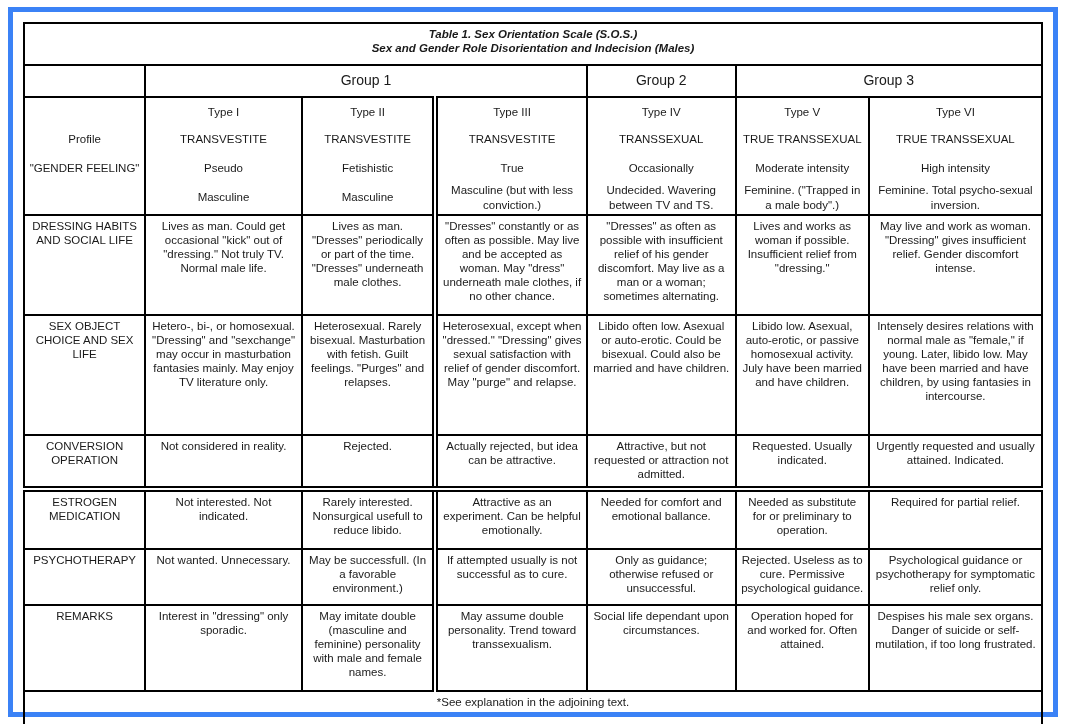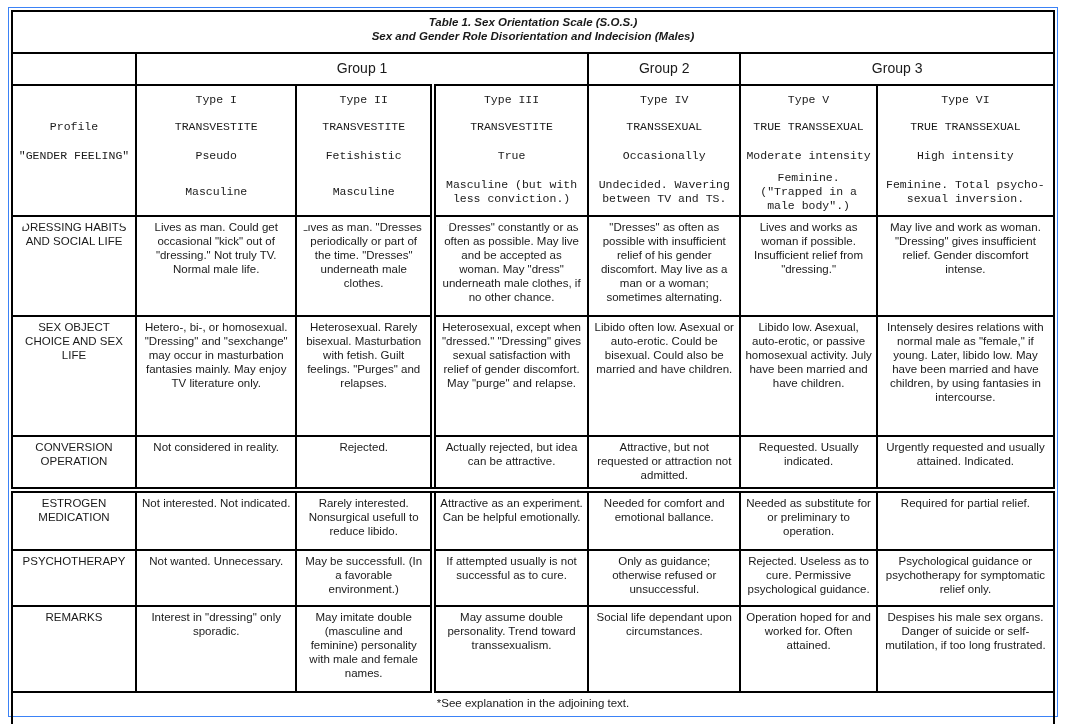--- a/index.html
+++ b/index.html
@@ -10,22 +10,22 @@
     color: #1a1a1a;
   }
   .page {
     width: 1066px;
     height: 724px;
     box-sizing: border-box;
     padding: 7px 8px;
     background: #fff;
   }
   .table-outer {
-    border: 1px solid #3b82f6;
-    padding: 2px;
+    border: 5px solid #3b82f6;
+    padding: 10px;
     height: 100%;
     box-sizing: border-box;
   }
   table.sos {
     border-collapse: collapse;
     width: 100%;
     height: 100%;
     table-layout: fixed;
   }
   table.sos td {
@@ -52,23 +52,23 @@
   }
   
   tr.profile-row td { height: 112px; padding: 2px 4px; }
   .pgrid {
     display: grid;
     grid-template-rows: 25px 29px 29px 1fr;
     height: 100%;
     align-items: center;
     justify-items: center;
   }
-  .pgrid > div { width: 100%; font-family: Liberation Mono, monospace; }
+  .pgrid > div { width: 100%; }
   
-  tr.r-dressing td   { height: 92px; border-radius: 32px; }
+  tr.r-dressing td   { height: 92px; }
   tr.r-sexobj td     { height: 112px; }
   tr.r-kinsey td     { height: 18px; }
   tr.r-conversion td { height: 44px; }
   tr.r-estrogen td   { height: 50px; }
   tr.r-psycho td     { height: 48px; }
   tr.r-remarks td    { height: 78px; }
   
   .gdiv { border-left: 6px double #000 !important; }
   tr.r-kinsey td     { border-bottom: 6px double #000; }
   tr.r-conversion td { border-bottom: 6px double #000; }

